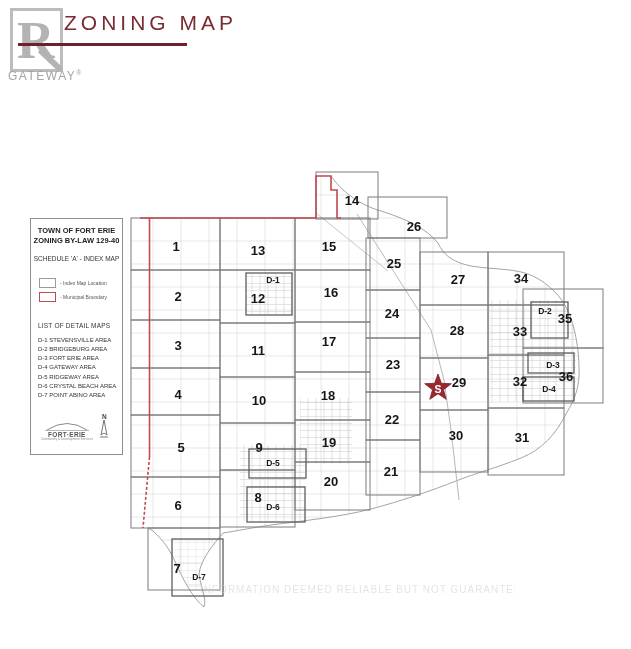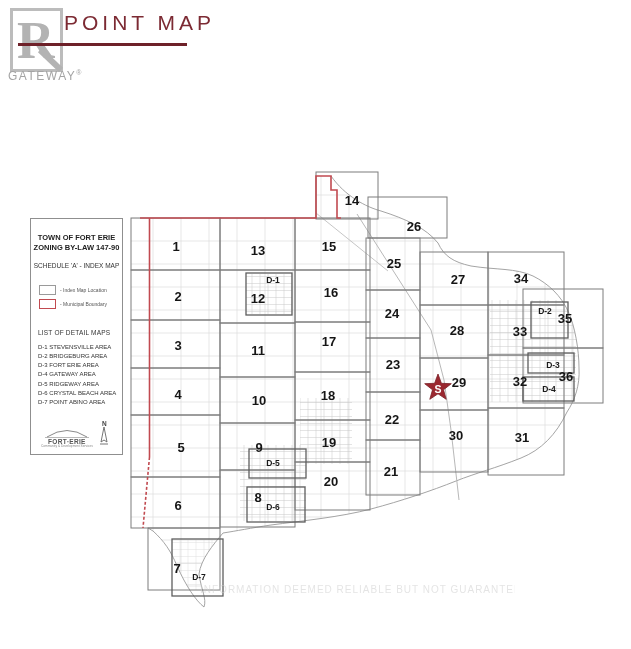--- a/index.html
+++ b/index.html
@@ -25,21 +25,21 @@
     position:absolute;left:8px;top:69px;
     font-size:12px;letter-spacing:1.5px;color:#A4A4A4;white-space:nowrap;
   }
   .realtor-word sup{font-size:7px;}
   
   .legend{
     position:absolute;left:30px;top:218px;width:93px;height:237px;
     border:1px solid #8f8f8f;background:#ffffff;color:#3c3c3c;
     box-sizing:border-box;
   }
-  .lg-title{margin-top:14px;text-align:center;font-weight:bold;font-size:7.5px;line-height:1.3;color:#222;}
+  .lg-title{margin-top:7px;text-align:center;font-weight:bold;font-size:7.5px;line-height:1.3;color:#222;}
   .lg-sched{margin-top:9px;text-align:center;font-size:6.5px;color:#333;}
   .lg-swatches{margin-top:16px;padding-left:8px;}
   .lg-swrow{display:flex;align-items:center;margin:4px 0;}
   .lg-sw{width:15px;height:8px;background:#fff;margin-right:4px;flex:0 0 auto;}
   .lg-sw.gray{border:1.5px solid #9a9a9a;}
   .lg-sw.red{border:1.5px solid #C14A50;}
   .lg-swlabel{font-size:5px;color:#555;}
   .lg-listhead{margin-top:20px;padding-left:7px;font-size:6.5px;color:#333;letter-spacing:.2px;}
   .lg-items{margin-top:7px;padding-left:7px;font-size:6px;line-height:1.55;color:#333;}
   .lg-logos{margin-top:12px;display:flex;justify-content:space-around;align-items:flex-end;padding:0 8px;}
@@ -64,21 +64,21 @@
 </head>
 <body style="--accent: #7C2A33;">
 
 <div class="hdr">
   <svg class="rlogo" width="53" height="64" viewBox="0 0 53 64">
     <rect x="1.5" y="1.5" width="50" height="61" fill="#ffffff" stroke="#bcbcbc" stroke-width="3"></rect>
     <text x="7" y="50" font-family="Liberation Serif, serif" font-weight="bold" font-size="52" fill="#b3b3b3">R</text>
     <line x1="30" y1="42" x2="51" y2="62" stroke="#b3b3b3" stroke-width="6"></line>
   </svg>
   <div class="hdr-underline"></div>
-  <div class="hdr-title">POINT MAP</div>
+  <div class="hdr-title">ZONING MAP</div>
   <div class="realtor-word"><span>GATEWAY</span><sup>®</sup></div>
 </div>
 
 <svg class="map" width="631" height="649" viewBox="0 0 631 649">
   <defs>
     <pattern id="roadgrid" width="28" height="23" patternUnits="userSpaceOnUse">
       <path d="M0,11 H28 M13,0 V23" stroke="#dcdcdc" stroke-width="0.7" fill="none"></path>
     </pattern>
     <pattern id="densegrid" width="8" height="7" patternUnits="userSpaceOnUse">
       <path d="M0,3.5 H8 M4,0 V7" stroke="#c9c9c9" stroke-width="0.5" fill="none"></path>
@@ -223,21 +223,21 @@
 
   <g>
     <polygon points="438,374 441.4,383.3 451.3,383.7 443.5,389.8 446.2,399.3 438,393.8 429.8,399.3 432.5,389.8 424.7,383.7 434.6,383.3" stroke="#7a1f26" stroke-width="0.8" fill="#9B2830"></polygon>
     <text class="star-s" x="434.5" y="393">S</text>
   </g>
 </svg>
 
 <div class="legend">
   <div class="lg-title">
     <div>TOWN OF FORT ERIE</div>
-    <div>ZONING BY-LAW 147-90</div>
+    <div>ZONING BY-LAW 129-40</div>
   </div>
   <div class="lg-sched">SCHEDULE 'A' - INDEX MAP</div>
   <div class="lg-swatches">
     <div class="lg-swrow">
       <span class="lg-sw gray"></span>
       <span class="lg-swlabel">- Index Map Location</span>
     </div>
     <div class="lg-swrow">
       <span class="lg-sw red"></span>
       <span class="lg-swlabel">- Municipal Boundary</span>

